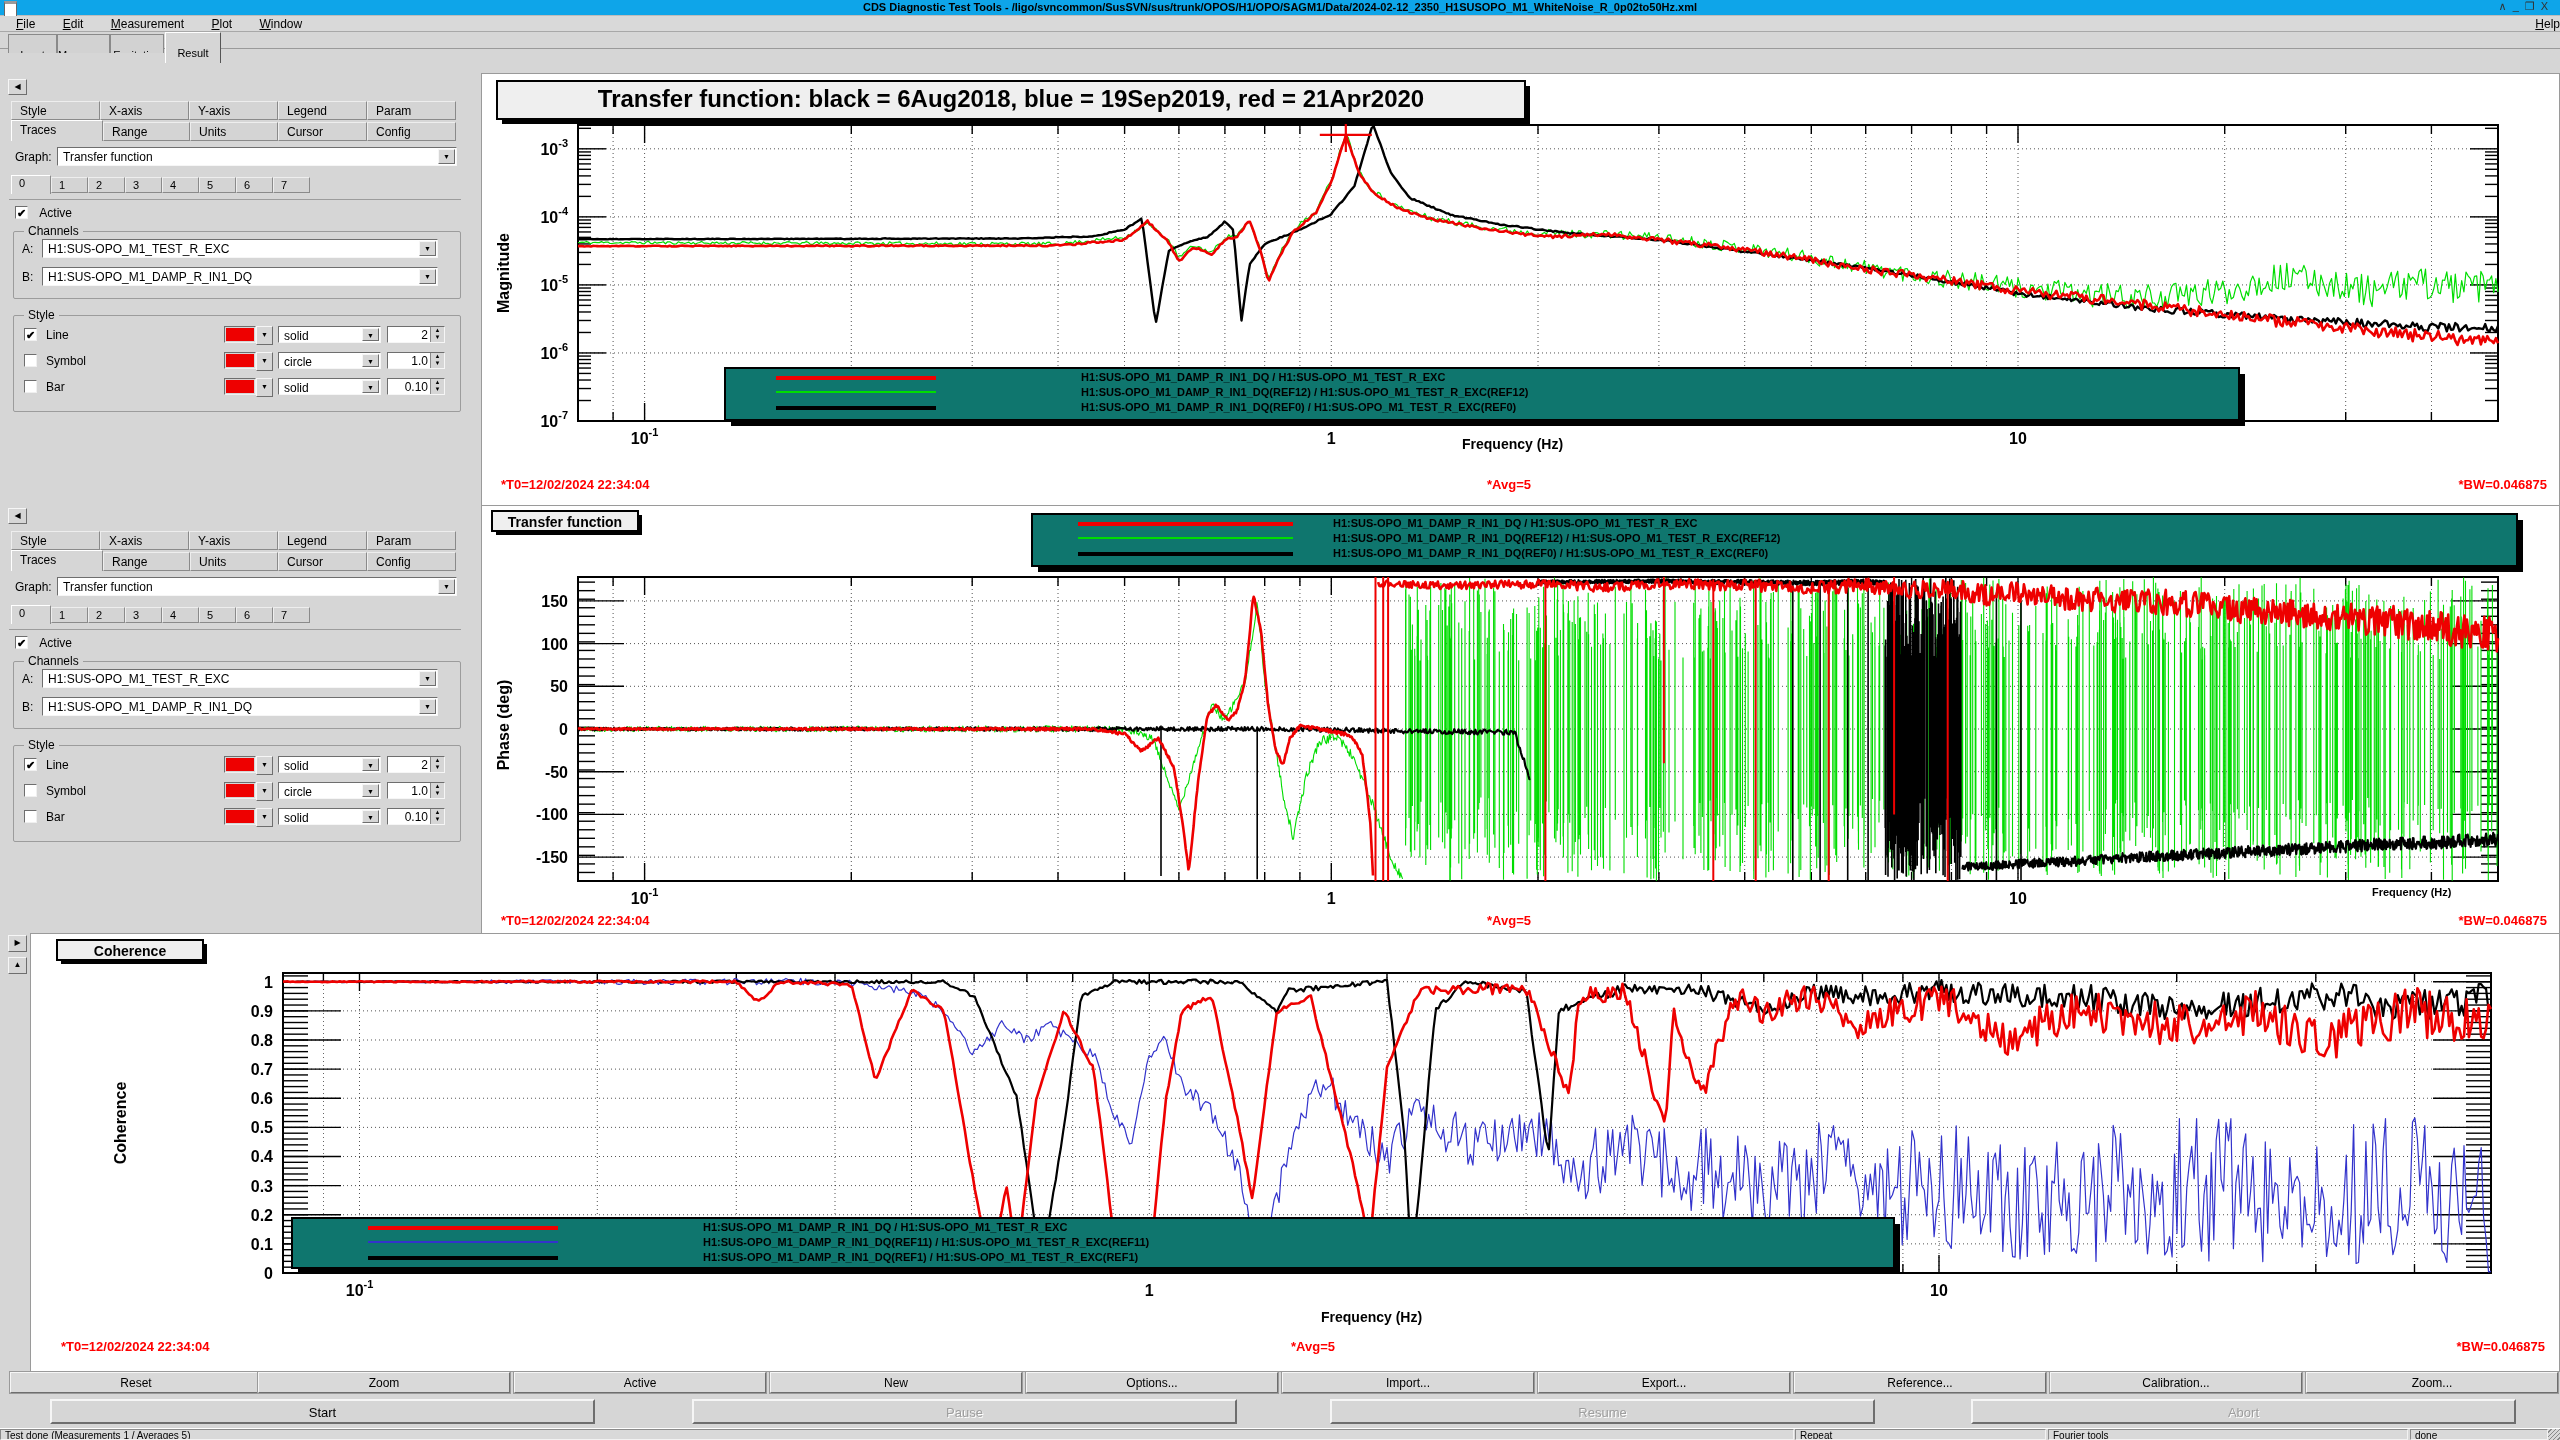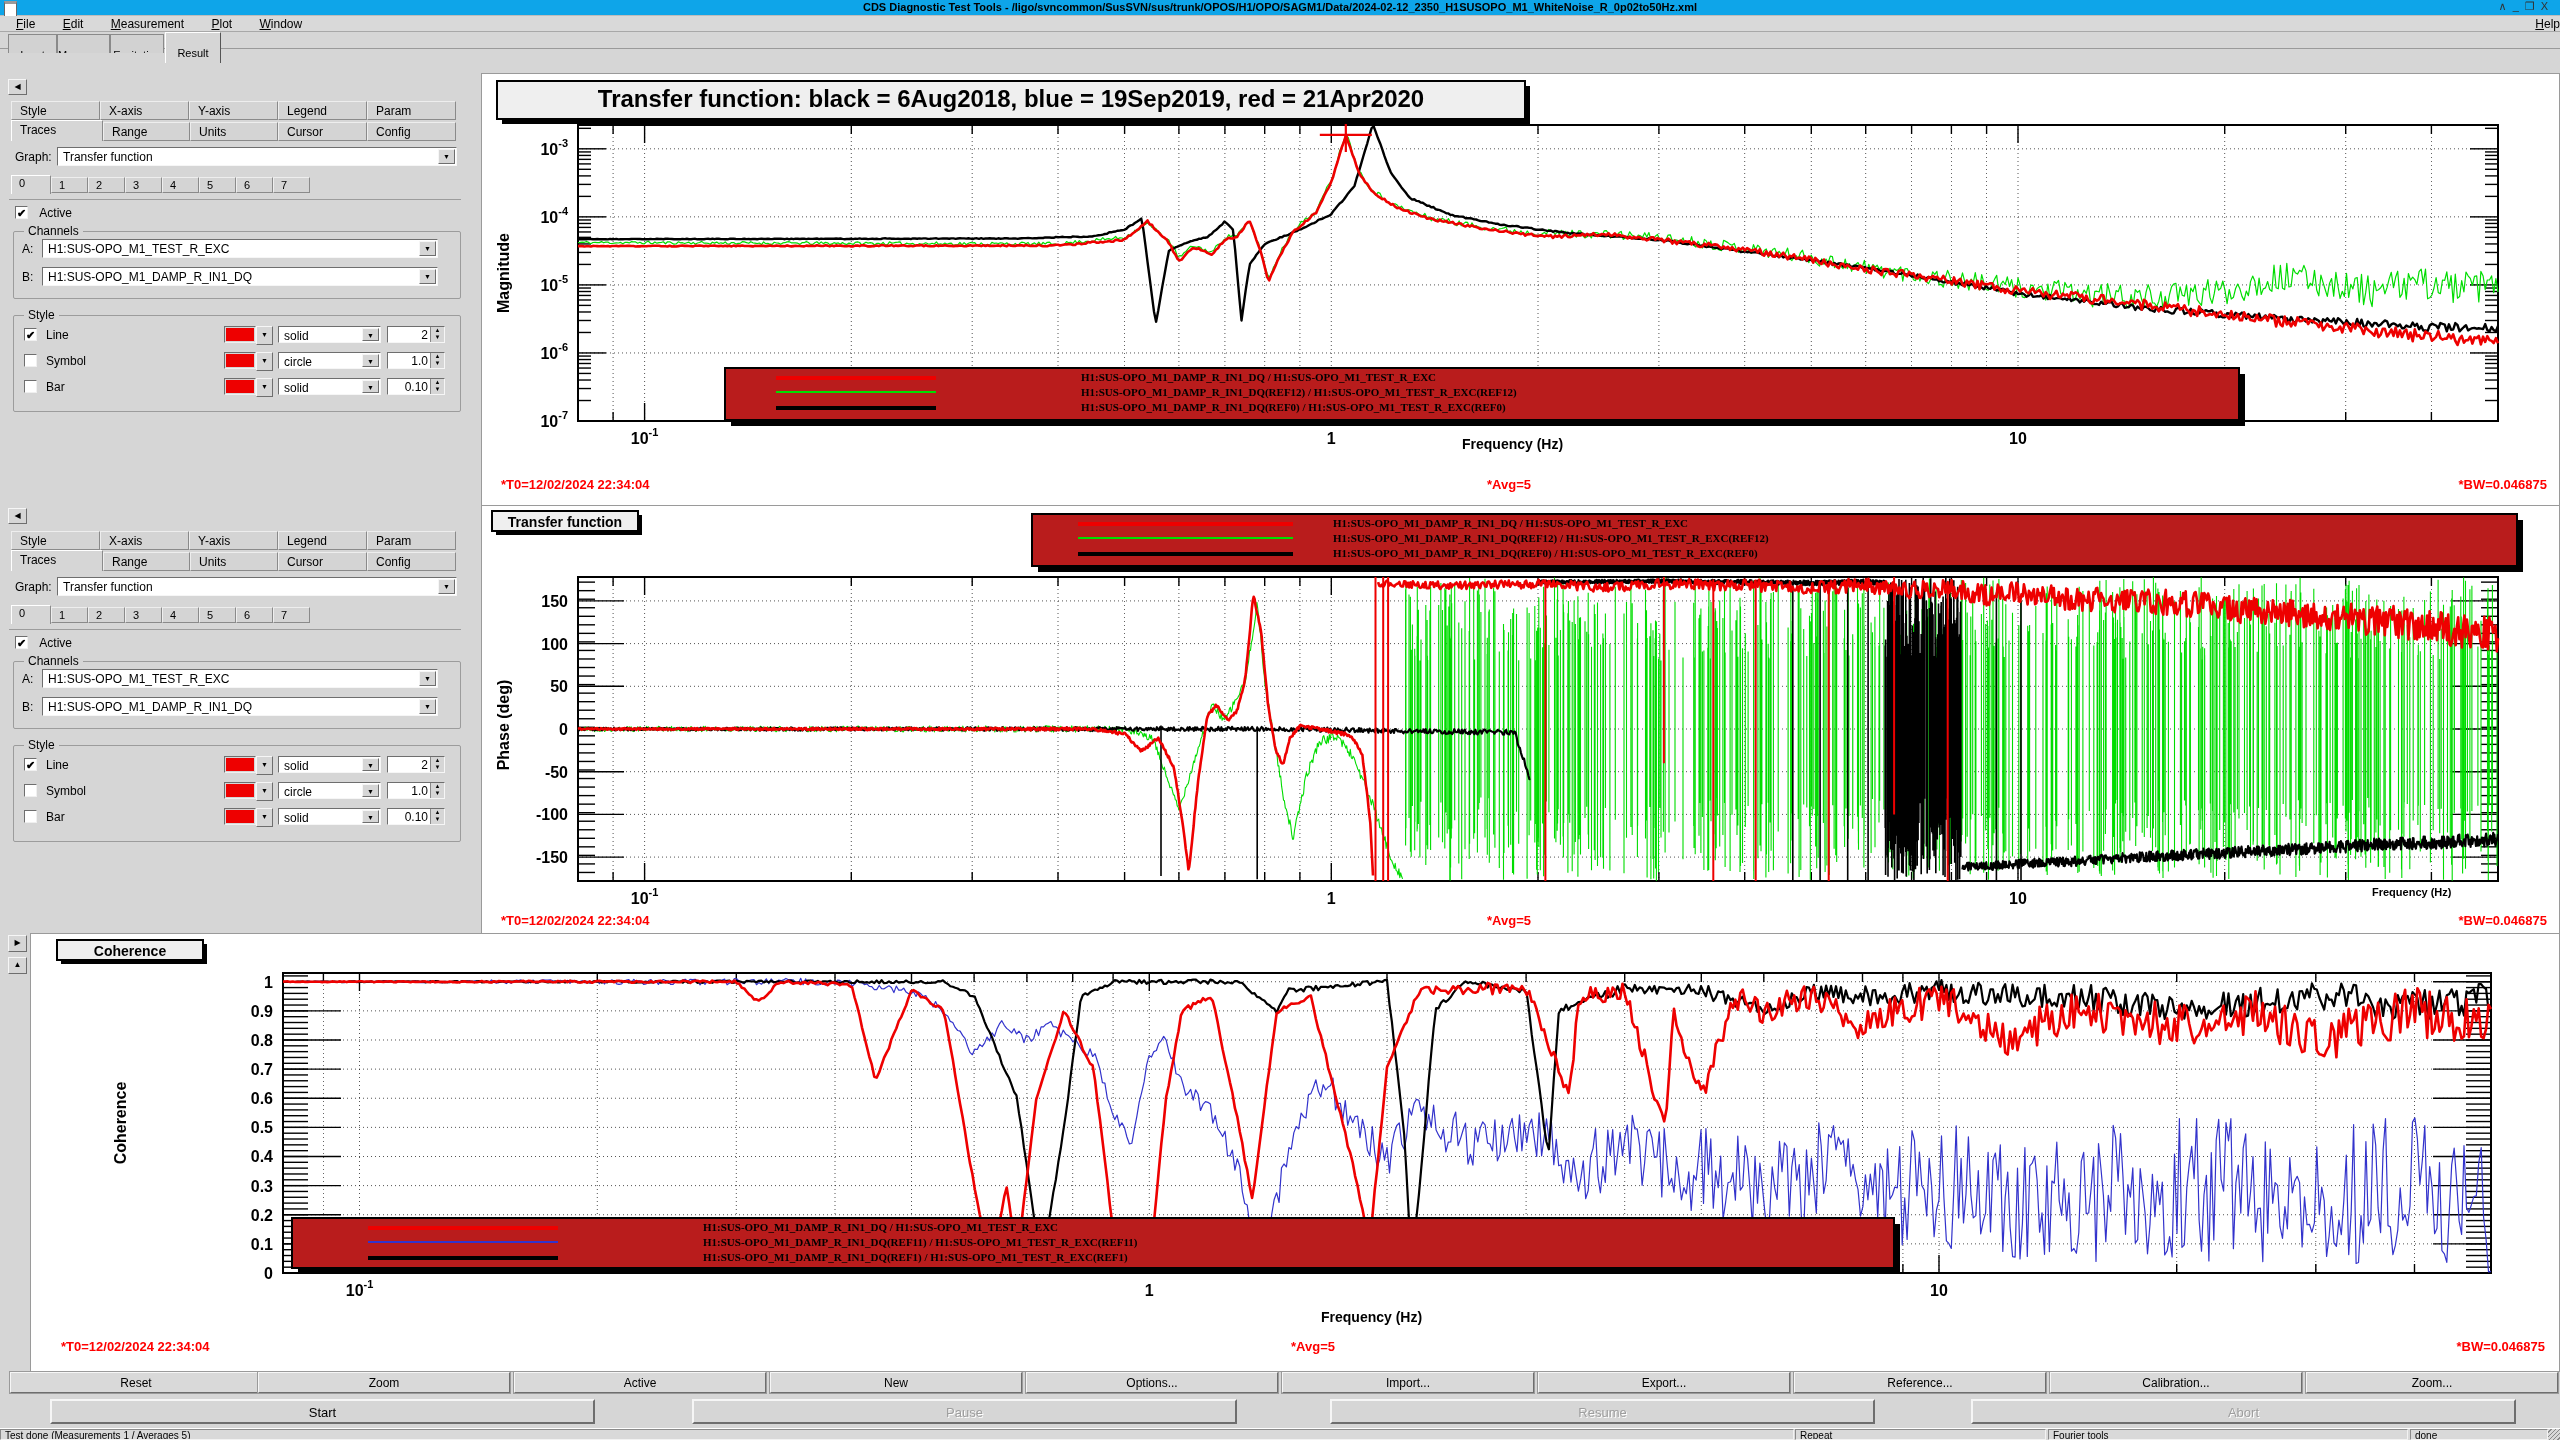--- a/index.html
+++ b/index.html
@@ -37,21 +37,21 @@
   .swatch-inner{position:absolute;inset:1px;}
   .mini-arrow{position:absolute;width:15px;height:17px;border:1px solid;border-color:#f6f6f6 #6e6e6e #6e6e6e #f6f6f6;background:#d6d6d6;font-size:7px;text-align:center;line-height:15px;}
   .spin{position:absolute;height:17px;background:#fff;border:1px solid;border-color:#6e6e6e #f6f6f6 #f6f6f6 #6e6e6e;box-sizing:border-box;font-size:12px;text-align:right;padding:1px 16px 0 2px;}
   .spin .updown{position:absolute;right:0px;top:0px;width:13px;height:15px;font-size:6px;line-height:7px;text-align:center;background:#d6d6d6;border-left:1px solid #888;}
   .stylerow-label{position:absolute;font-size:12px;}
   
   .plot-panel{position:absolute;background:#fff;border:1px solid #9a9a9a;}
   .plot-title-box{position:absolute;border:2px solid #000;background:#efefef;box-shadow:5px 5px 0 -1px #000;text-align:center;}
   .plot-title-box .t{font-weight:bold;font-size:24px;padding-top:3px;}
   .small-header{position:absolute;border:2px solid #000;background:#efefef;box-shadow:4px 4px 0 -1px #000;text-align:center;font-weight:bold;font-size:14px;padding-top:2px;box-sizing:border-box;}
-  .legend-box{position:absolute;border:2px solid #000;background:#b91c1c;box-shadow:6px 6px 0 -1px #000;font-family:Liberation Serif, serif;}
+  .legend-box{position:absolute;border:2px solid #000;background:#0f766e;box-shadow:6px 6px 0 -1px #000;}
   .legend-row{position:absolute;left:0;right:0;height:15px;}
   .legend-line{position:absolute;top:6px;}
   .legend-label{position:absolute;top:1px;font-size:11px;font-weight:bold;white-space:nowrap;}
   .ylab{position:absolute;font-weight:bold;font-size:16px;transform:rotate(-90deg);transform-origin:center;white-space:nowrap;}
   .xlab{position:absolute;font-weight:bold;font-size:14px;white-space:nowrap;}
   .xlab-small{position:absolute;font-weight:bold;font-size:11px;white-space:nowrap;}
   .red-ann{position:absolute;color:#f00;font-weight:bold;font-size:13px;white-space:nowrap;}
   svg{position:absolute;top:0;left:0;}
   
   .side-btn{position:absolute;width:17px;height:15px;font-size:8px;text-align:center;line-height:14px;}

